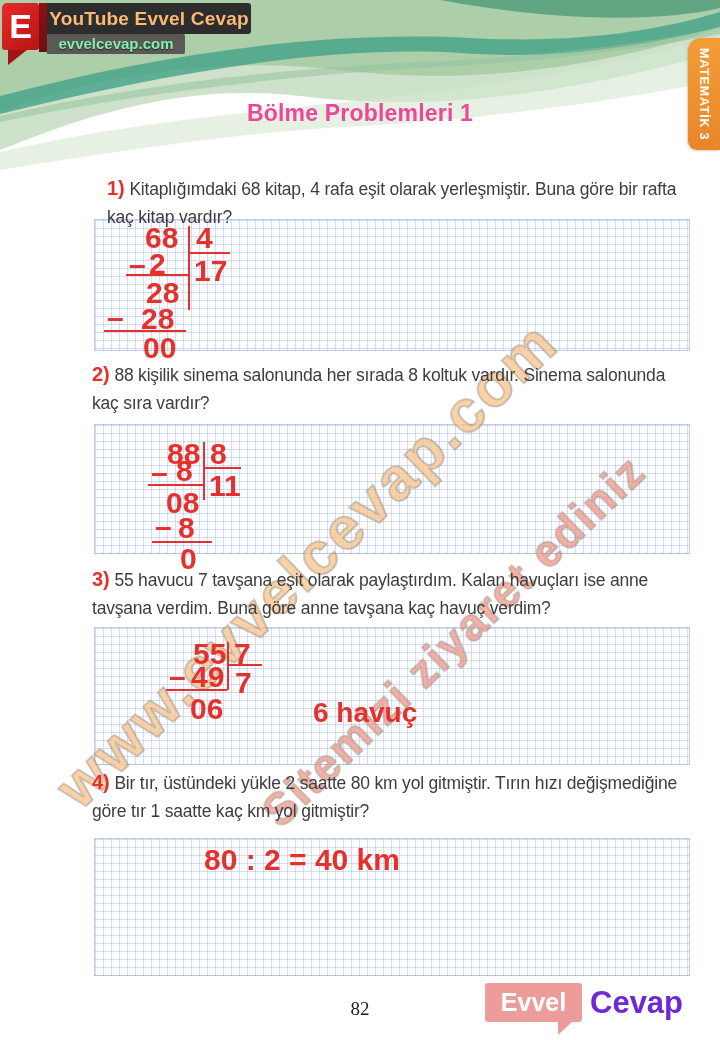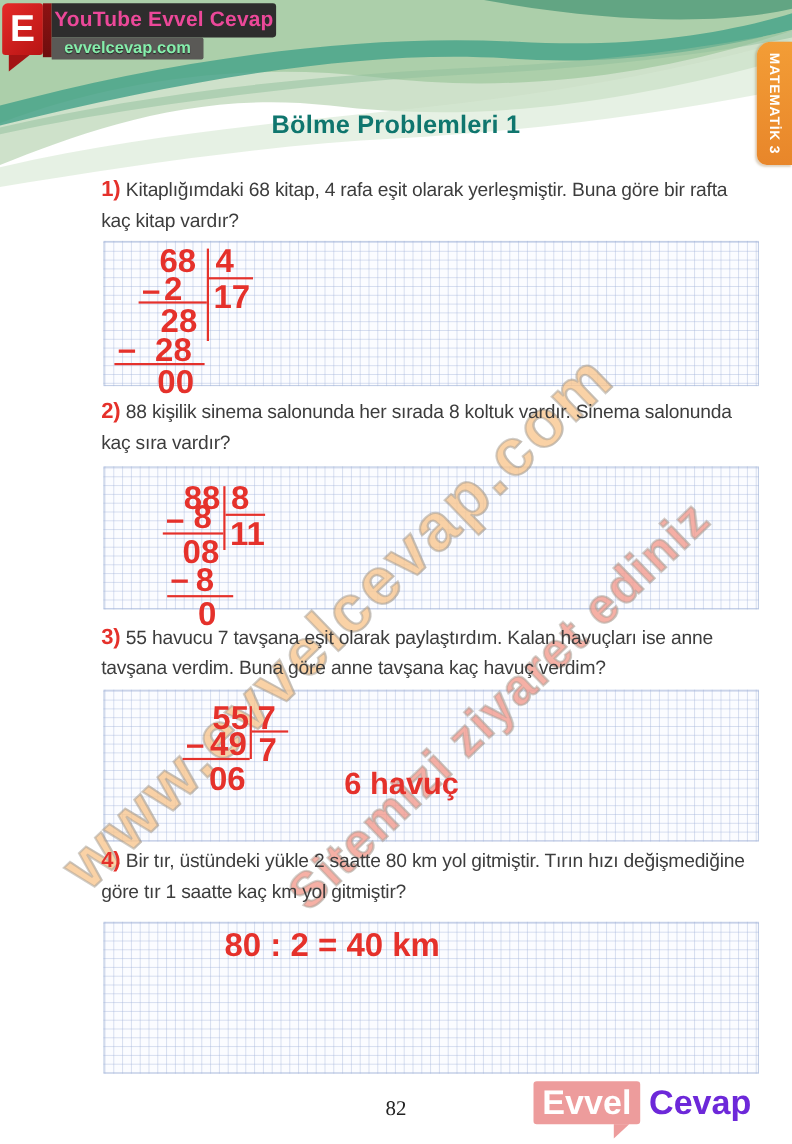--- a/index.html
+++ b/index.html
@@ -9,34 +9,34 @@
   
   #wave{position:absolute;left:0;top:0;z-index:1;}
   .elogo{position:absolute;left:2px;top:3px;width:37px;height:47px;z-index:6;
     background:linear-gradient(135deg,#e52b28,#b81414);border-radius:5px 3px 3px 3px;
     color:#fff;font-weight:bold;font-size:34px;text-align:center;line-height:46px;}
   .elogo-tail{position:absolute;left:8px;top:50px;width:0;height:0;z-index:6;
     border-top:15px solid #a31414;border-right:19px solid transparent;}
   .elogo-strip{position:absolute;left:39px;top:3px;width:8px;height:49px;z-index:6;
     background:linear-gradient(180deg,#8e1212,#6e0e0e);}
   .ytbar{position:absolute;left:47px;top:3px;width:204px;height:31px;z-index:6;
-    background:#2e2d2d;border-radius:0 3px 3px 0;color:#ec4899;font-weight:bold;font-size:19px;
+    background:#2e2d2d;border-radius:0 3px 3px 0;color:#fdba74;font-weight:bold;font-size:19px;
     line-height:31px;text-align:center;letter-spacing:0.2px;}
   .sitebar{position:absolute;left:47px;top:34px;width:138px;height:20px;z-index:6;
     background:rgba(82,79,79,0.92);border-radius:0 2px 2px 0;color:#86efac;font-weight:bold;
     font-size:15px;line-height:20px;text-align:center;text-shadow:0 1px 1px #222;}
   .side-tab{position:absolute;right:0;top:38px;width:32px;height:112px;z-index:6;
     background:linear-gradient(180deg,#f39d36,#e8862a);border-radius:13px 0 0 9px;
     box-shadow:-1px 1px 2px rgba(120,70,0,.25);}
   .side-tab span{display:block;writing-mode:vertical-rl;width:32px;height:112px;
     color:#fff;font-weight:bold;font-size:12.5px;letter-spacing:0.8px;text-align:center;line-height:32px;}
 
   
   .page-title{position:absolute;left:0;top:100px;width:720px;text-align:center;z-index:4;
-    font-size:23px;font-weight:bold;color:#0f766e;letter-spacing:0.2px;}
+    font-size:23px;font-weight:bold;color:#ec4899;letter-spacing:0.2px;}
   .ptext{position:absolute;left:92px;width:586px;z-index:4;color:#3d3d3d;
     font-size:17.5px;line-height:28px;letter-spacing:-0.2px;}
   .pnum{color:#e5312b;font-size:20px;font-weight:bold;margin-right:5px;}
 
   
   .grid{position:absolute;left:94px;width:594px;z-index:2;background-color:#fbfcff;
     background-image:
       linear-gradient(to right, rgba(168,184,220,.45) 1px, transparent 1px),
       linear-gradient(to bottom, rgba(168,184,220,.45) 1px, transparent 1px);
     background-size:8px 8px;
@@ -54,21 +54,21 @@
   .wm1{left:42px;top:772px;font-size:60px;letter-spacing:3px;color:#f9c68e;
     -webkit-text-stroke:2px rgba(148,138,125,.55);text-shadow:1px 1px 0 rgba(148,138,125,.35);}
   .wm2{left:252px;top:800px;font-size:45px;letter-spacing:2px;color:#f49a8d;
     -webkit-text-stroke:2px rgba(148,138,125,.5);text-shadow:1px 1px 0 rgba(148,138,125,.3);}
 
   
   .page-num{position:absolute;left:330px;top:998px;width:60px;text-align:center;z-index:4;
     font-family:"Liberation Serif",serif;font-size:19px;color:#222;}
   .flogo-box{position:absolute;left:485px;top:983px;width:97px;height:39px;z-index:4;
     background:rgba(224,85,85,0.58);border-radius:3px;color:#fff;font-weight:bold;
-    font-size:31px;text-align:center;line-height:39px;}
+    font-size:25px;text-align:center;line-height:39px;}
   .flogo-tail{position:absolute;left:558px;top:1022px;width:0;height:0;z-index:4;
     border-top:13px solid rgba(224,85,85,0.58);border-right:14px solid transparent;}
   .flogo-cevap{position:absolute;left:590px;top:983px;z-index:4;color:#6d28d9;
     font-weight:bold;font-size:31px;line-height:39px;}
 </style>
 </head>
 <body>
 
 <div id="page">
 
@@ -95,21 +95,21 @@
   <div class="page-title">Bölme Problemleri 1</div>
 
   <div class="grid" style="top:219px;height:130px;"></div>
   <div class="grid" style="top:424px;height:128px;"></div>
   <div class="grid" style="top:627px;height:136px;"></div>
   <div class="grid" style="top:838px;height:136px;"></div>
 
   <div class="wm wm1">www.evvelcevap.com</div>
   <div class="wm wm2">Sitemizi ziyaret ediniz</div>
 
-  <div class="ptext" style="top:158px;">
+  <div class="ptext" style="top:174px;margin-left:15px;">
     <span class="pnum">1)</span><span>Kitaplığımdaki 68 kitap, 4 rafa eşit olarak yerleşmiştir. Buna göre bir rafta kaç kitap vardır?</span>
   </div>
 
   <div>
     <span class="rd" style="left:145px;top:223px;">68</span>
     <span class="rd" style="left:196px;top:223px;">4</span>
     <div class="rbar" style="left:188px;top:226px;height:84px;"></div>
     <div class="rline" style="left:190px;top:252px;width:40px;"></div>
     <span class="rd" style="left:194px;top:256px;">17</span>
     <span class="rd" style="left:129px;top:250px;">–</span>

